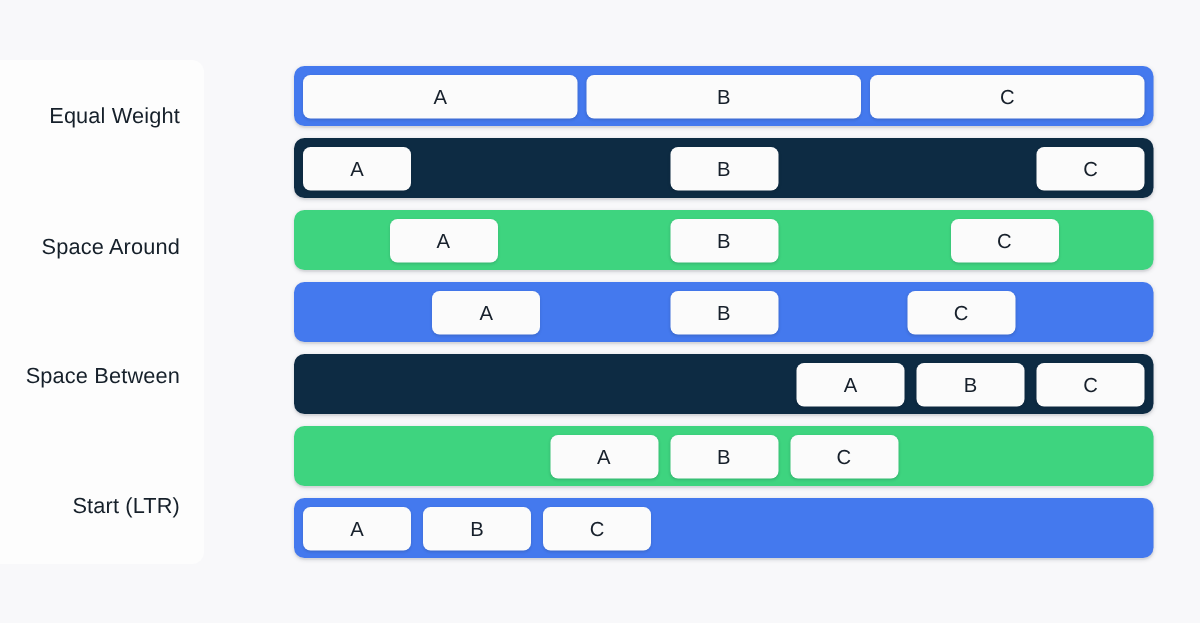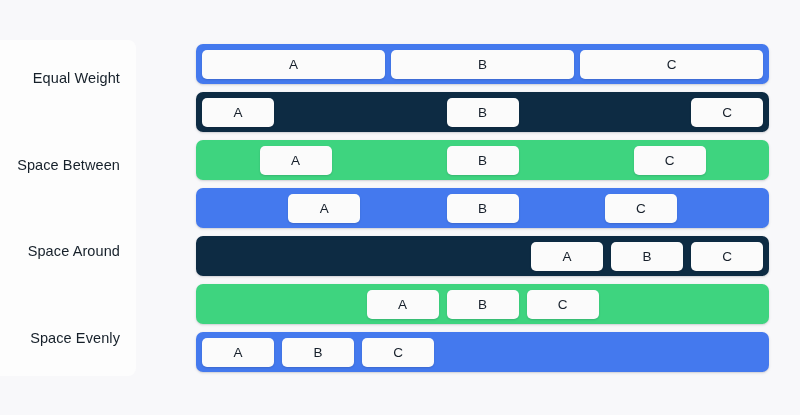--- a/index.html
+++ b/index.html
@@ -108,23 +108,23 @@
   .j-center .item{ margin: 0 4px; }
   .j-start .item { margin-right: 8px; }
 </style>
 </head>
 <body>
 
 <div id="stage">
 
   <div id="label-panel">
       <div class="row-label">Equal Weight</div>
+      <div class="row-label">Space Around</div>
       <div class="row-label">Space Between</div>
-      <div class="row-label">Space Around</div>
-      <div class="row-label">Space Evenly</div>
+      <div class="row-label">Start (LTR)</div>
     </div>
 
   <div id="bars-panel">
       <div class="bar-row">
         <div class="bar j-equal" style="background: rgb(68, 121, 238);">
           <div class="item">A</div>
           <div class="item">B</div>
           <div class="item">C</div>
         </div>
       </div>

